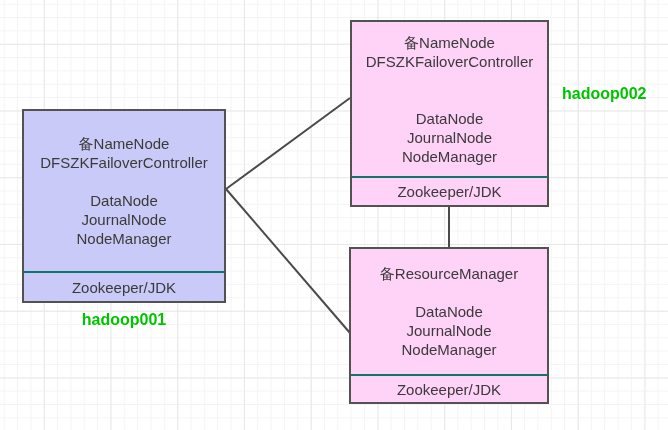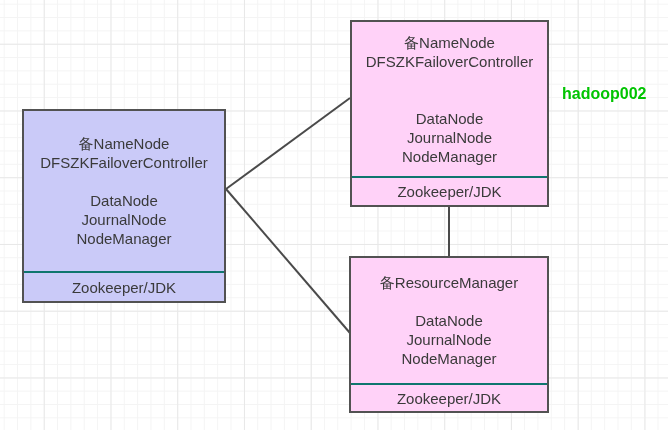--- a/index.html
+++ b/index.html
@@ -59,21 +59,21 @@
     border-top: 2px solid #0f766e;
     display: flex;
     align-items: center;
     justify-content: center;
     white-space: nowrap;
   }
   .node-a { left: 22px;  top: 109px; width: 204px; height: 194px; }
   .node-a .node-footer { height: 28px; }
   .node-b { left: 350px; top: 20px;  width: 199px; height: 187px; }
   .node-b .node-footer { height: 27px; }
-  .node-c { left: 349px; top: 256px; width: 200px; height: 157px; }
+  .node-c { left: 349px; top: 247px; width: 200px; height: 157px; }
   .node-c .node-footer { height: 26px; }
   .host-label {
     position: absolute;
     color: #00c400;
     font-weight: bold;
     font-size: 16px;
     white-space: nowrap;
   }
   .label-a { left: 22px;  top: 311px; width: 204px; text-align: center; }
   .label-b { left: 562px; top: 85px; }
@@ -125,15 +125,16 @@
       <span class="line"></span>
       <span class="line">DataNode</span>
       <span class="line">JournalNode</span>
       <span class="line">NodeManager</span>
     </div>
     <div class="node-footer">
       <span>Zookeeper/JDK</span>
     </div>
   </div>
 
+  <div class="host-label label-a">hadoop001</div>
   <div class="host-label label-b">hadoop002</div>
 
 </div>
 
 </body></html>

